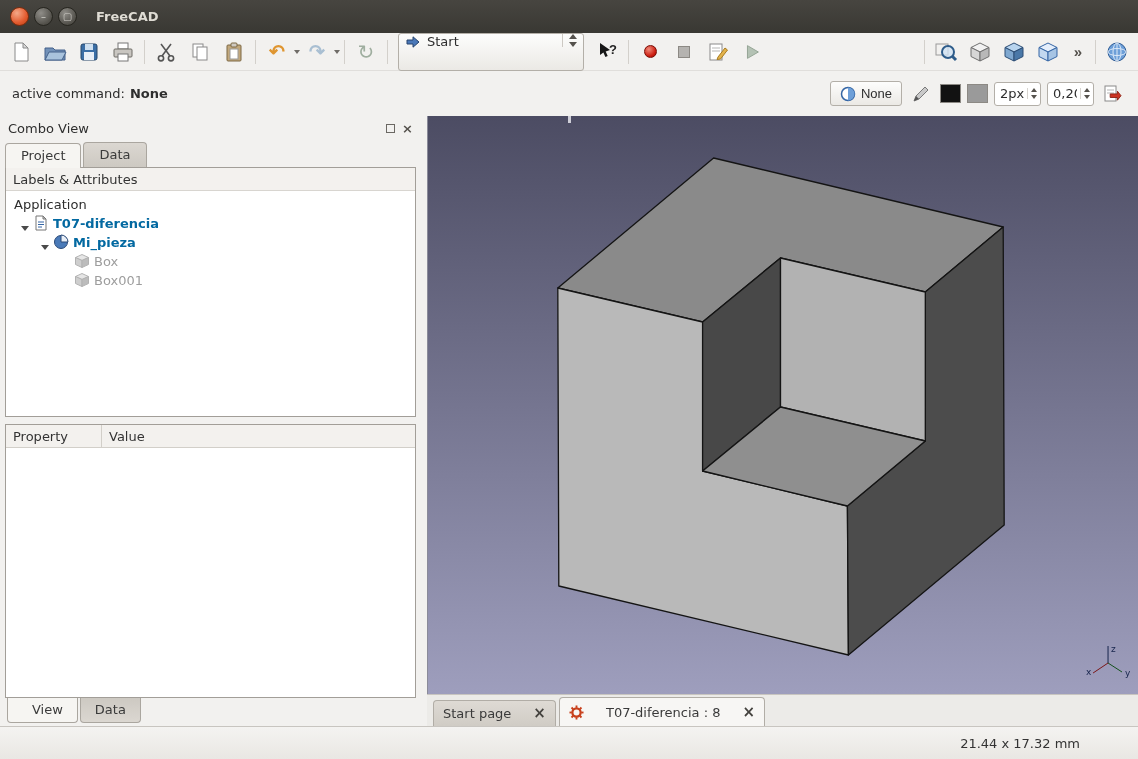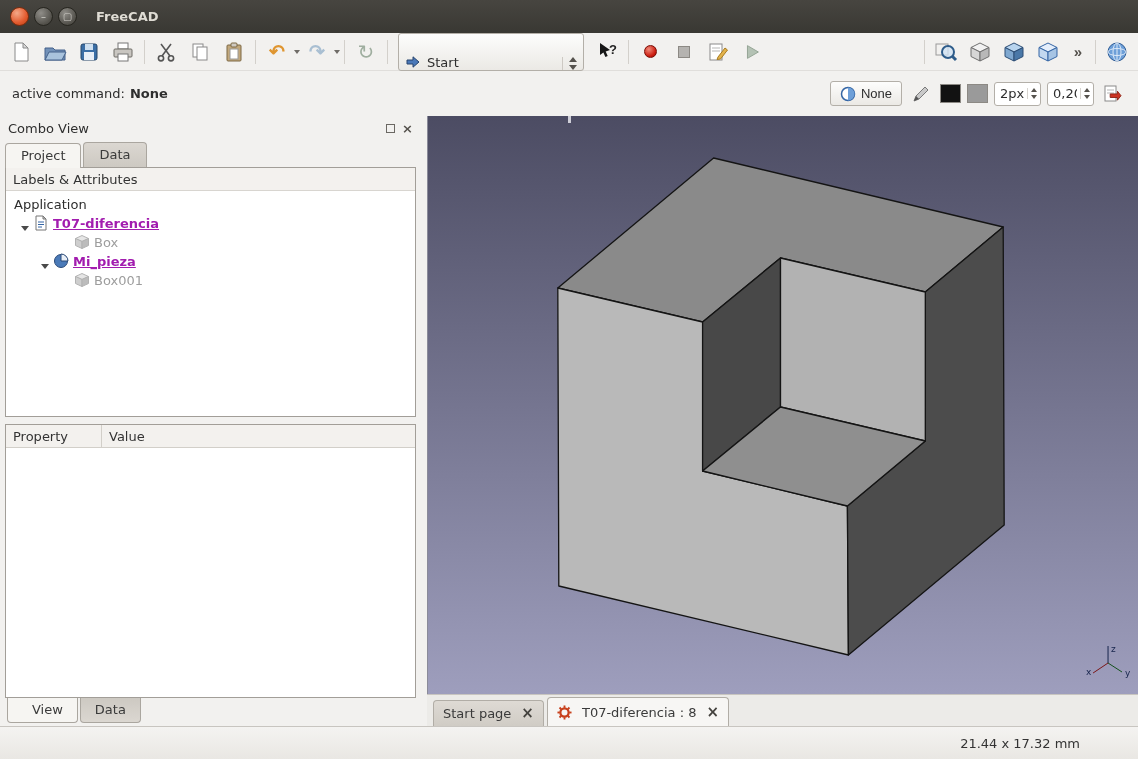--- a/index.html
+++ b/index.html
@@ -18,21 +18,21 @@
   .toolbar { height:38px; flex:0 0 38px; display:flex; align-items:center; padding:0 4px; background:#f2f1ef; border-bottom:1px solid #e0dedb; }
   .tb { width:34px; height:30px; display:flex; align-items:center; justify-content:center; border:none; background:transparent; border-radius:3px; }
   .tb.narrow { width:26px; }
   .tsep { width:1px; height:24px; background:#d3d0cb; margin:0 4px; flex:0 0 1px; }
   .dd { width:0; height:0; border-left:3.5px solid transparent; border-right:3.5px solid transparent; border-top:4px solid #6f6c67; }
   .glyph { font-size:19px; line-height:1; }
   .undo-g { color:#df952f; font-weight:bold; }
   .redo-g { color:#a9bfd2; font-weight:bold; }
   .refresh-g { color:#9fae9f; font-size:20px; }
   .ovf { font-size:15px; color:#55524d; font-weight:bold; }
-  .combo { height:38px; width:186px; border:1px solid #b3afa8; border-radius:3px; background:linear-gradient(#fdfdfc,#ebe9e5); display:flex; align-items:flex-end; padding:0 6px; margin:0 6px; }
+  .combo { height:38px; width:186px; border:1px solid #b3afa8; border-radius:3px; background:linear-gradient(#fdfdfc,#ebe9e5); display:flex; align-items:flex-start; padding:0 6px; margin:0 6px; }
   .combo .lbl { margin-left:6px; }
   .spin2 { display:flex; flex-direction:column; gap:3px; margin-left:auto; padding-left:6px; border-left:1px solid #cdc9c3; }
   .tri-up { width:0; height:0; border-left:4px solid transparent; border-right:4px solid transparent; border-bottom:5px solid #55524d; }
   .tri-dn { width:0; height:0; border-left:4px solid transparent; border-right:4px solid transparent; border-top:5px solid #55524d; }
   .dot-red { width:13px; height:13px; border-radius:50%; background:radial-gradient(circle at 35% 30%, #f08a7a, #cc1d10 65%, #8f0e05); border:1px solid #7a0c04; }
   .sq-gray { width:12px; height:12px; background:#b5b3b0; border:1px solid #8c8984; }
   .right-group { margin-left:auto; display:flex; align-items:center; }
 
   
   .cmdbar { height:45px; flex:0 0 45px; display:flex; align-items:center; padding:0 12px; background:#f2f1ef; }
@@ -63,21 +63,21 @@
 
   .tabs-row { height:27px; flex:0 0 27px; display:flex; padding-left:5px; align-items:flex-end; }
   .gtab { padding:4px 15px 5px; border:1px solid #aaa69f; border-bottom:none; border-radius:4px 4px 0 0; background:linear-gradient(#dbd7d1,#cdc9c2); margin-right:2px; color:#3a3a3a; }
   .gtab.active { background:#f6f5f2; position:relative; top:1px; }
 
   .tree-panel { margin:0 5px; border:1px solid #a29e98; background:#fff; height:250px; flex:0 0 250px; display:flex; flex-direction:column; }
   .tree-header { height:23px; flex:0 0 23px; background:#f3f1ee; border-bottom:1px solid #d8d5d0; display:flex; align-items:center; padding:0 7px; color:#333; }
   .tree-body { flex:1; overflow:hidden; padding-top:2px; }
   .trow { height:19px; display:flex; align-items:flex-end; gap:4px; }
   .trow .arrow { width:0; height:0; border-left:4px solid transparent; border-right:4px solid transparent; border-top:5px solid #4a4a4a; flex:0 0 auto; }
-  .trow .bold { font-weight:bold; color:#a21caf;text-decoration:underline; }
+  .trow .bold { font-weight:bold; color:#0369a1; }
   .trow .muted { color:#9d9d9d; }
   .ind0 { padding-left:8px; } .ind1 { padding-left:15px; } .ind2 { padding-left:35px; } .ind3 { padding-left:68px; }
 
   .gap6 { height:7px; flex:0 0 7px; }
 
   .prop-panel { margin:0 5px; border:1px solid #a29e98; background:#fde047; flex:1; display:flex; flex-direction:column; min-height:0; }
   .prop-header { height:23px; flex:0 0 23px; display:flex; background:#f3f1ee; border-bottom:1px solid #d2cfc9; }
   .ph-cell { display:flex; align-items:center; padding:0 7px; color:#333; }
   .ph-cell.c1 { width:96px; border-right:1px solid #d2cfc9; }
   .prop-body { flex:1; background:#fff; }
@@ -86,21 +86,21 @@
   .btab { padding:4px 14px 5px; border:1px solid #aaa69f; border-top:none; border-radius:0 0 4px 4px; background:linear-gradient(#cdc9c2,#dbd7d1); margin-right:2px; color:#3a3a3a; }
   .btab.active { background:#f6f5f2;padding-left:24px; }
 
   
   .viewport-col { flex:1; display:flex; flex-direction:column; min-width:0; }
   .viewport { flex:1; position:relative; background:linear-gradient(180deg,#4c4c63 0%, #75759016 50%, #9e9ebd 100%); background:linear-gradient(180deg,#4c4c63 0%, #9e9ebd 100%); border-left:1px solid #8b8b99; overflow:hidden; }
   .viewport svg.scene { position:absolute; inset:0; width:100%; height:100%; }
   .vp-tick { position:absolute; left:140px; top:0; width:3px; height:7px; background:#cfcfd8; }
 
   .mdi-bar { height:32px; flex:0 0 32px; background:#ecebe8; border-top:1px solid #c8c5c0; display:flex; align-items:flex-end; padding-left:6px; }
-  .mdi-tab { display:flex; align-items:center; gap:10px; height:26px; padding:0 9px; border:1px solid #b1ada6; border-bottom:none; border-radius:4px 4px 0 0; background:linear-gradient(#dedad4,#d0ccc5); margin-right:3px; color:#3a3a3a; }
+  .mdi-tab { display:flex; align-items:center; gap:22px; height:26px; padding:0 9px; border:1px solid #b1ada6; border-bottom:none; border-radius:4px 4px 0 0; background:linear-gradient(#dedad4,#d0ccc5); margin-right:3px; color:#3a3a3a; }
   .mdi-tab.active { background:#f7f6f4; height:29px; }
   .closex { font-weight:bold; color:#44423e; font-size:15px; line-height:1; }
 
   
   .statusbar { height:33px; flex:0 0 33px; background:linear-gradient(#f4f3f1,#e9e7e3); border-top:1px solid #c8c5c0; display:flex; align-items:center; justify-content:flex-end; padding-right:58px; color:#333; }
 </style>
 </head>
 <body>
 
 <div class="window">
@@ -330,35 +330,35 @@
             <span class="arrow"></span>
             <svg width="16" height="16" viewBox="0 0 16 16">
                 <path d="M3 1h7l3 3v11H3z" fill="#fff" stroke="#777"></path>
                 <path d="M10 1l3 3h-3z" fill="#ccc" stroke="#777"></path>
                 <line x1="5" y1="7" x2="11" y2="7" stroke="#3465a4"></line>
                 <line x1="5" y1="9.5" x2="11" y2="9.5" stroke="#3465a4"></line>
                 <line x1="5" y1="12" x2="9" y2="12" stroke="#3465a4"></line>
               </svg>
             <span class="bold">T07-diferencia</span>
           </div>
+          <div class="trow ind2">
+            <span class="arrow"></span>
+            <svg width="16" height="16" viewBox="0 0 16 16">
+                <circle cx="8" cy="8" r="6.5" fill="#4a7ab8" stroke="#2a4a78"></circle>
+                <path d="M8 8h7A7 7 0 0 0 8 1z" fill="#e8eef6" stroke="#2a4a78"></path>
+              </svg>
+            <span class="bold">Mi_pieza</span>
+          </div>
           <div class="trow ind3">
             <svg width="16" height="16" viewBox="0 0 16 16" opacity="0.65">
                 <polygon points="8,1.5 14.5,4.5 8,7.5 1.5,4.5" fill="#d9d9d9" stroke="#8a8a8a"></polygon>
                 <polygon points="1.5,4.5 8,7.5 8,14.5 1.5,11.5" fill="#b5b5b5" stroke="#8a8a8a"></polygon>
                 <polygon points="14.5,4.5 8,7.5 8,14.5 14.5,11.5" fill="#999" stroke="#8a8a8a"></polygon>
               </svg>
             <span class="muted">Box</span>
-          </div>
-          <div class="trow ind2">
-            <span class="arrow"></span>
-            <svg width="16" height="16" viewBox="0 0 16 16">
-                <circle cx="8" cy="8" r="6.5" fill="#4a7ab8" stroke="#2a4a78"></circle>
-                <path d="M8 8h7A7 7 0 0 0 8 1z" fill="#e8eef6" stroke="#2a4a78"></path>
-              </svg>
-            <span class="bold">Mi_pieza</span>
           </div>
           <div class="trow ind3">
             <svg width="16" height="16" viewBox="0 0 16 16" opacity="0.65">
                 <polygon points="8,1.5 14.5,4.5 8,7.5 1.5,4.5" fill="#d9d9d9" stroke="#8a8a8a"></polygon>
                 <polygon points="1.5,4.5 8,7.5 8,14.5 1.5,11.5" fill="#b5b5b5" stroke="#8a8a8a"></polygon>
                 <polygon points="14.5,4.5 8,7.5 8,14.5 14.5,11.5" fill="#999" stroke="#8a8a8a"></polygon>
               </svg>
             <span class="muted">Box001</span>
           </div>
         </div>

